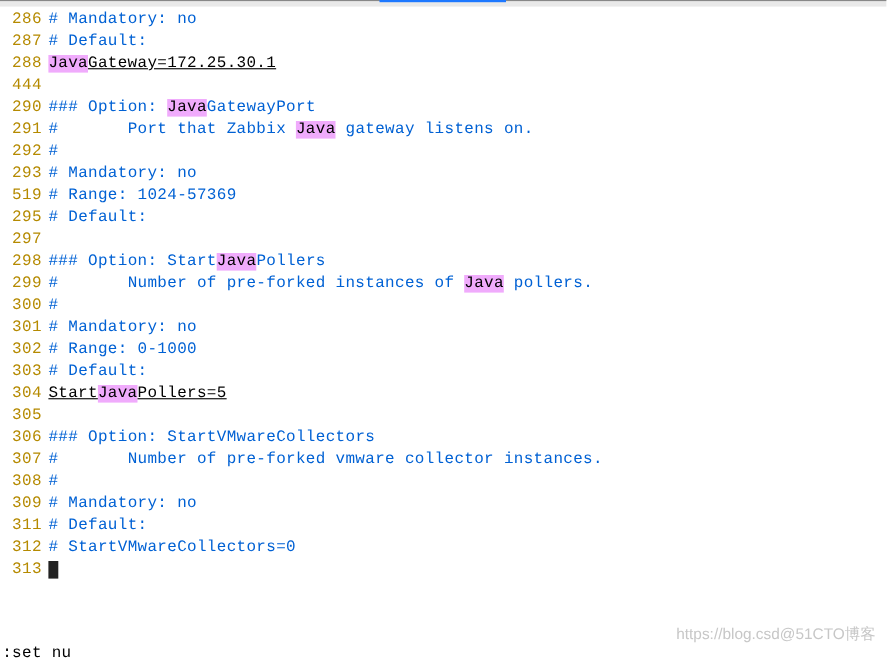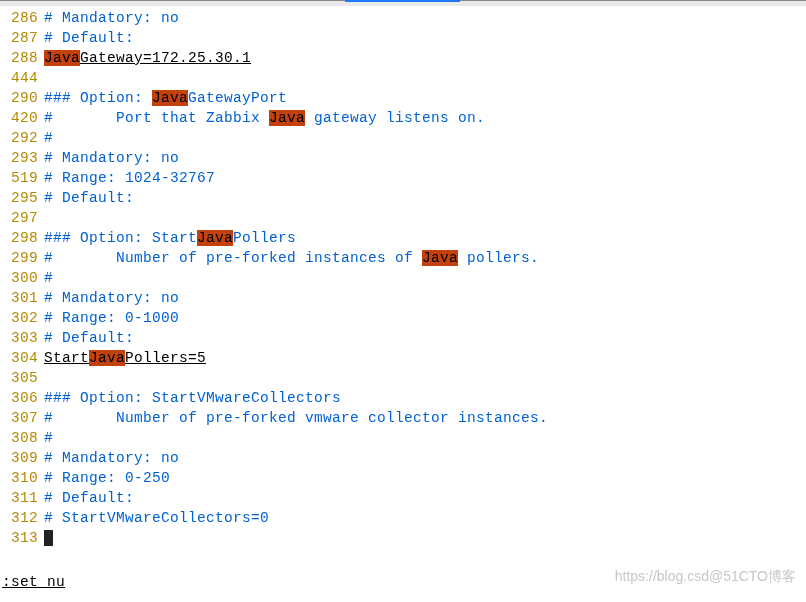--- a/index.html
+++ b/index.html
@@ -45,40 +45,39 @@
       color: #b58a00;
       padding-right: 6px;
       flex-shrink: 0;
     }
     .code {
       flex: 1;
     }
     .comment { color: #0061d4; }
     .normal { color: #000000; text-decoration: underline; }
     .hl {
-      background: #c2410c;
+      background: #f0abfc;
       color: #000;
     }
     .cursor {
       display: inline-block;
       width: 9px;
       height: 16px;
       background: #222;
       vertical-align: text-bottom;
       margin-top: 2px;
     }
     .status {
       position: absolute;
-      bottom: 12px;
+      bottom: 0;
       left: 2px;
       font-family: "Courier New", Courier, monospace;
       font-size: 14.5px;
       color: #000;
       white-space: pre;
-      text-decoration: underline;
     }
     .watermark {
       position: absolute;
       right: 10px;
       bottom: 16px;
       color: #c7c7c7;
       font-family: Arial, sans-serif;
       font-size: 14px;
       white-space: pre;
       letter-spacing: 0;
@@ -88,38 +87,37 @@
 <body>
 
 <div class="topbar"></div>
 
 <div class="editor" id="editor">
     <div class="line"><span class="gutter">286</span><span class="code"><span class="comment">#</span><span class="comment"> </span><span class="comment">Mandatory: no</span></span></div>
     <div class="line"><span class="gutter">287</span><span class="code"><span class="comment">#</span><span class="comment"> </span><span class="comment">Default:</span></span></div>
     <div class="line"><span class="gutter">288</span><span class="code"><span class="hl">Java</span><span class="normal">Gateway=172.25.30.1</span></span></div>
     <div class="line"><span class="gutter">444</span><span class="code"></span></div>
     <div class="line"><span class="gutter">290</span><span class="code"><span class="comment">###</span><span class="comment"> </span><span class="comment">Option: </span><span class="hl">Java</span><span class="comment">GatewayPort</span></span></div>
-    <div class="line"><span class="gutter">420</span><span class="code"><span class="comment">#</span><span class="comment">       </span><span class="comment">Port that Zabbix </span><span class="hl">Java</span><span class="comment"> gateway listens on.</span></span></div>
+    <div class="line"><span class="gutter">291</span><span class="code"><span class="comment">#</span><span class="comment">       </span><span class="comment">Port that Zabbix </span><span class="hl">Java</span><span class="comment"> gateway listens on.</span></span></div>
     <div class="line"><span class="gutter">292</span><span class="code"><span class="comment">#</span></span></div>
     <div class="line"><span class="gutter">293</span><span class="code"><span class="comment">#</span><span class="comment"> </span><span class="comment">Mandatory: no</span></span></div>
-    <div class="line"><span class="gutter">519</span><span class="code"><span class="comment">#</span><span class="comment"> </span><span class="comment">Range: 1024-32767</span></span></div>
+    <div class="line"><span class="gutter">519</span><span class="code"><span class="comment">#</span><span class="comment"> </span><span class="comment">Range: 1024-57369</span></span></div>
     <div class="line"><span class="gutter">295</span><span class="code"><span class="comment">#</span><span class="comment"> </span><span class="comment">Default:</span></span></div>
     <div class="line"><span class="gutter">297</span><span class="code"></span></div>
     <div class="line"><span class="gutter">298</span><span class="code"><span class="comment">###</span><span class="comment"> </span><span class="comment">Option: Start</span><span class="hl">Java</span><span class="comment">Pollers</span></span></div>
     <div class="line"><span class="gutter">299</span><span class="code"><span class="comment">#</span><span class="comment">       </span><span class="comment">Number of pre-forked instances of </span><span class="hl">Java</span><span class="comment"> pollers.</span></span></div>
     <div class="line"><span class="gutter">300</span><span class="code"><span class="comment">#</span></span></div>
     <div class="line"><span class="gutter">301</span><span class="code"><span class="comment">#</span><span class="comment"> </span><span class="comment">Mandatory: no</span></span></div>
     <div class="line"><span class="gutter">302</span><span class="code"><span class="comment">#</span><span class="comment"> </span><span class="comment">Range: 0-1000</span></span></div>
     <div class="line"><span class="gutter">303</span><span class="code"><span class="comment">#</span><span class="comment"> </span><span class="comment">Default:</span></span></div>
     <div class="line"><span class="gutter">304</span><span class="code"><span class="normal">Start</span><span class="hl">Java</span><span class="normal">Pollers=5</span></span></div>
     <div class="line"><span class="gutter">305</span><span class="code"></span></div>
     <div class="line"><span class="gutter">306</span><span class="code"><span class="comment">###</span><span class="comment"> </span><span class="comment">Option: StartVMwareCollectors</span></span></div>
     <div class="line"><span class="gutter">307</span><span class="code"><span class="comment">#</span><span class="comment">       </span><span class="comment">Number of pre-forked vmware collector instances.</span></span></div>
     <div class="line"><span class="gutter">308</span><span class="code"><span class="comment">#</span></span></div>
     <div class="line"><span class="gutter">309</span><span class="code"><span class="comment">#</span><span class="comment"> </span><span class="comment">Mandatory: no</span></span></div>
-    <div class="line"><span class="gutter">310</span><span class="code"><span class="comment">#</span><span class="comment"> </span><span class="comment">Range: 0-250</span></span></div>
     <div class="line"><span class="gutter">311</span><span class="code"><span class="comment">#</span><span class="comment"> </span><span class="comment">Default:</span></span></div>
     <div class="line"><span class="gutter">312</span><span class="code"><span class="comment">#</span><span class="comment"> </span><span class="comment">StartVMwareCollectors=0</span></span></div>
     <div class="line"><span class="gutter">313</span><span class="code"><span class="cursor"></span></span></div>
   </div>
 
 <div class="status">:set nu</div>
 <div class="watermark">https://blog.csd@51CTO博客</div>
 
 </body></html>

